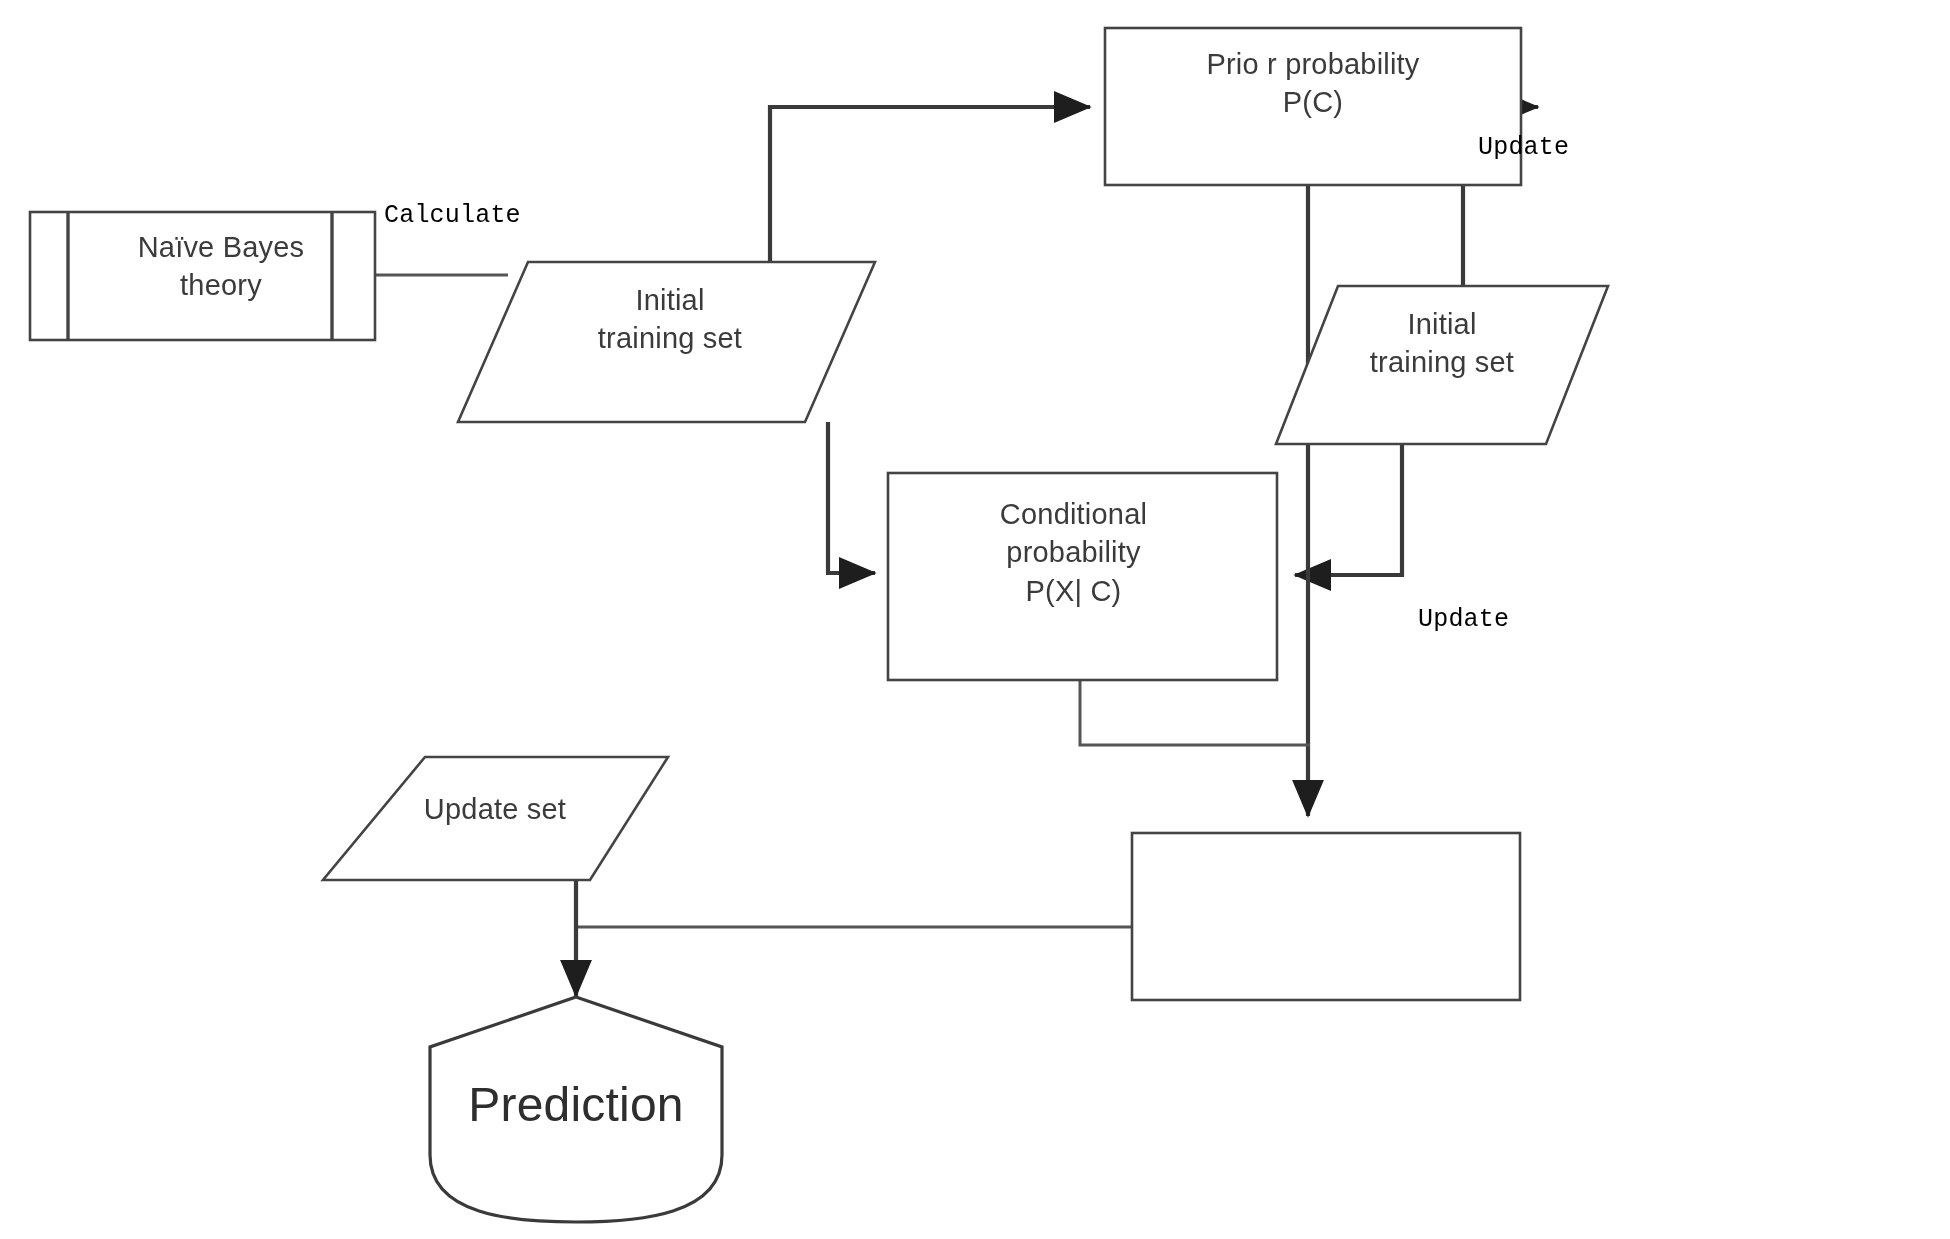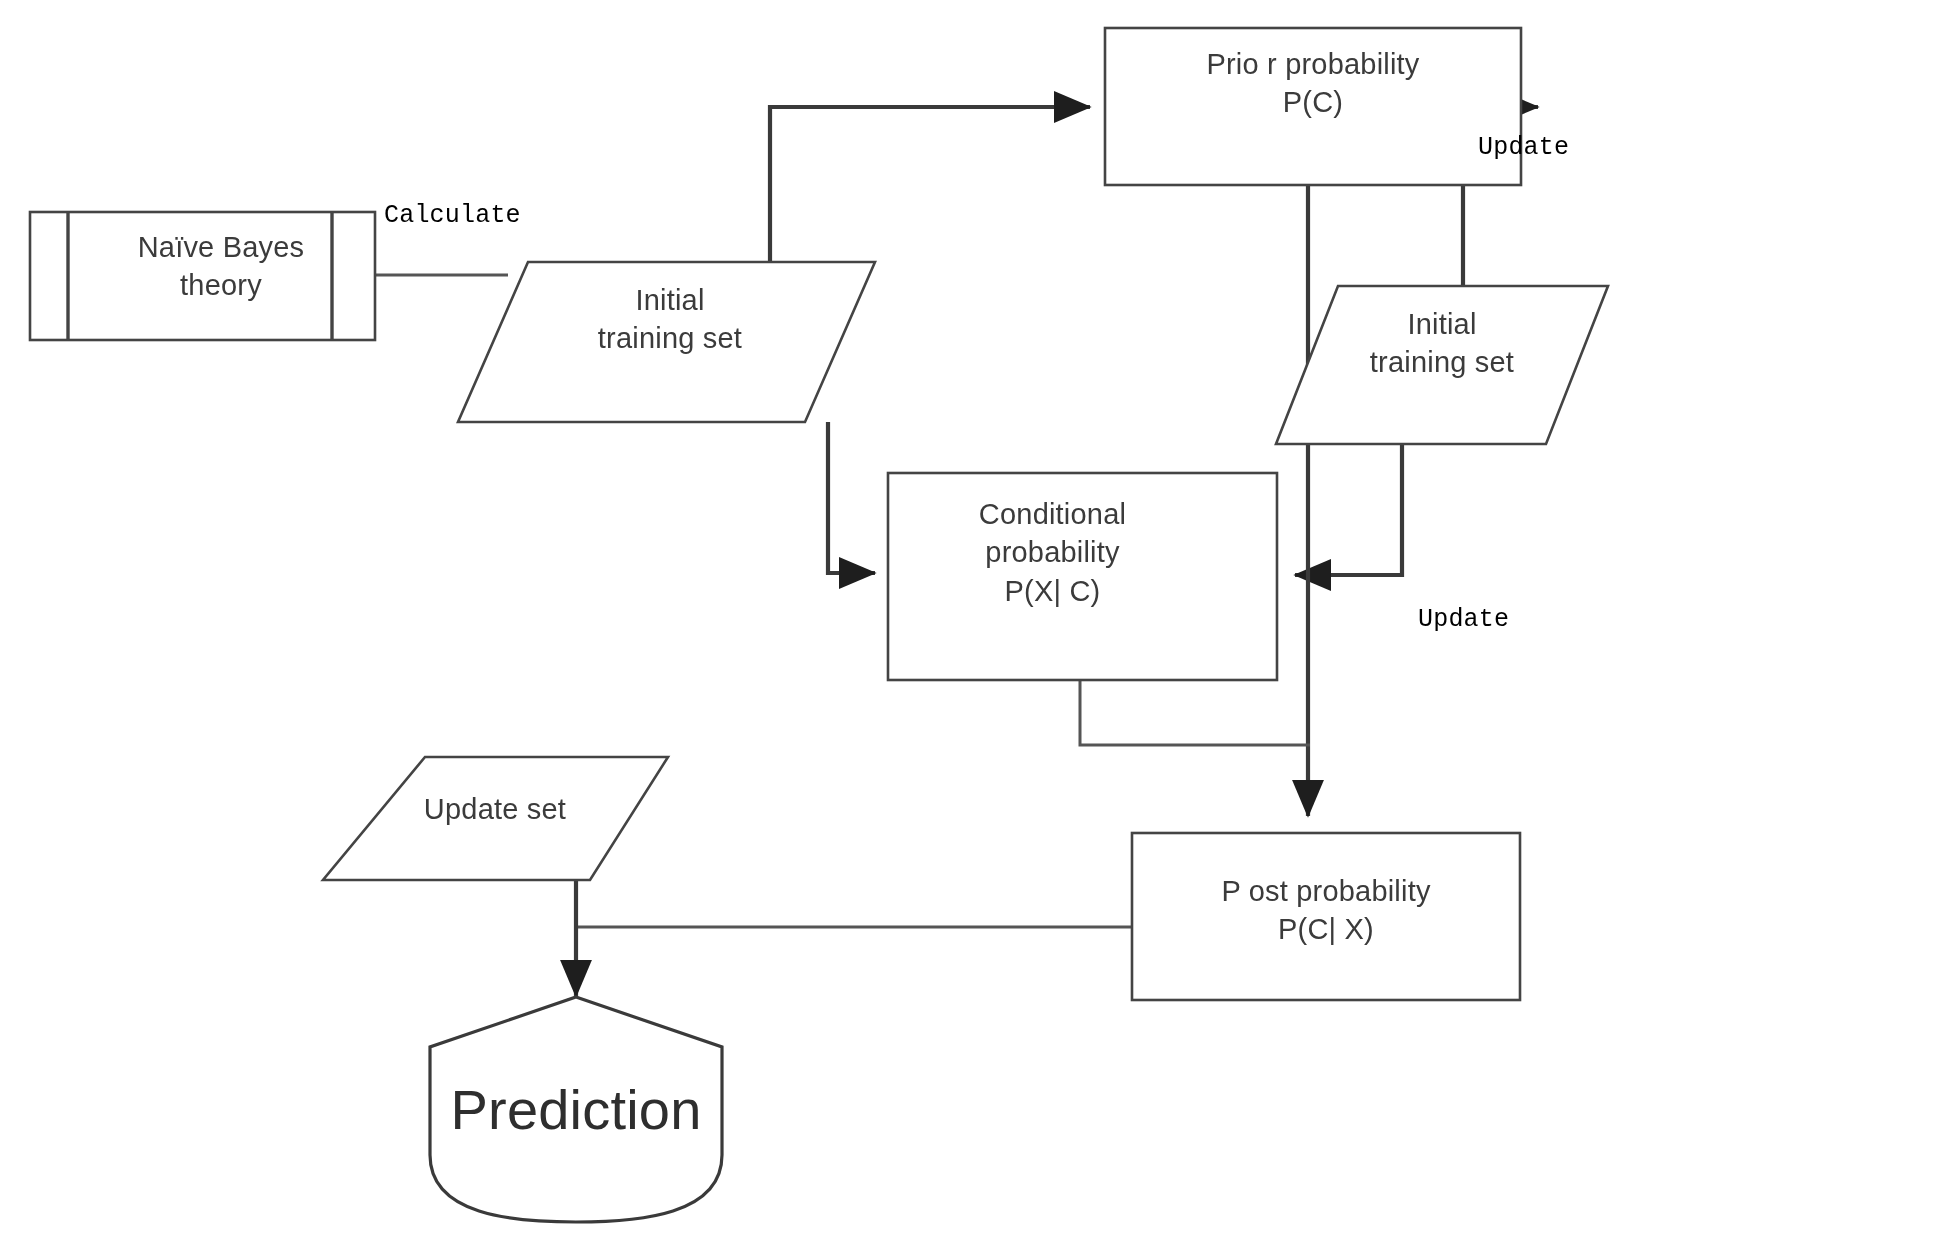--- a/index.html
+++ b/index.html
@@ -63,21 +63,21 @@
   .edge-label {
     position: absolute;
     color: #000000;
     font-family: Liberation Mono, monospace;
     font-size: 25px;
     line-height: 1.2;
     white-space: nowrap;
     letter-spacing: 0.2px;
   }
   .label-prediction {
-    font-size: 56px;
+    font-size: 48px;
     color: #2e2e2e;
   }
 </style>
 </head>
 <body>
 
 <div id="canvas">
 
   <svg id="diagram-svg" viewBox="0 0 1950 1239">
     <defs>
@@ -171,29 +171,27 @@
 
   <div class="node-label" style="left:68px; top:228px; width:266px;margin-left:20px;">Naïve Bayes
 theory</div>
 
   <div class="node-label" style="left:520px; top:281px; width:300px;">Initial
 training set</div>
 
   <div class="node-label" style="left:1105px; top:45px; width:416px;">Prio r probability
 P(C)</div>
 
-  <div class="node-label" style="left:888px; top:495px; width:329px;">Conditional
+  <div class="node-label" style="left:888px; top:495px; width:329px;padding-left:21px;">Conditional
 probability
 P(X| C)</div>
 
   <div class="node-label" style="left:1292px; top:305px; width:300px;">Initial
 training set</div>
 
-  <div class="node-label" style="left:1132px; top:872px; width:388px;">P ost probability
-P(C| X)</div>
 
   <div class="node-label" style="left:345px; top:790px; width:300px;">Update set</div>
 
   <div class="node-label label-prediction" style="left:430px; top:1073px; width:292px;">Prediction</div>
 
   <div class="edge-label" style="left:384px; top:201px;">Calculate</div>
 
   <div class="edge-label" style="left:1478px; top:133px;">Update</div>
 
   <div class="edge-label" style="left:1418px; top:605px;">Update</div>

